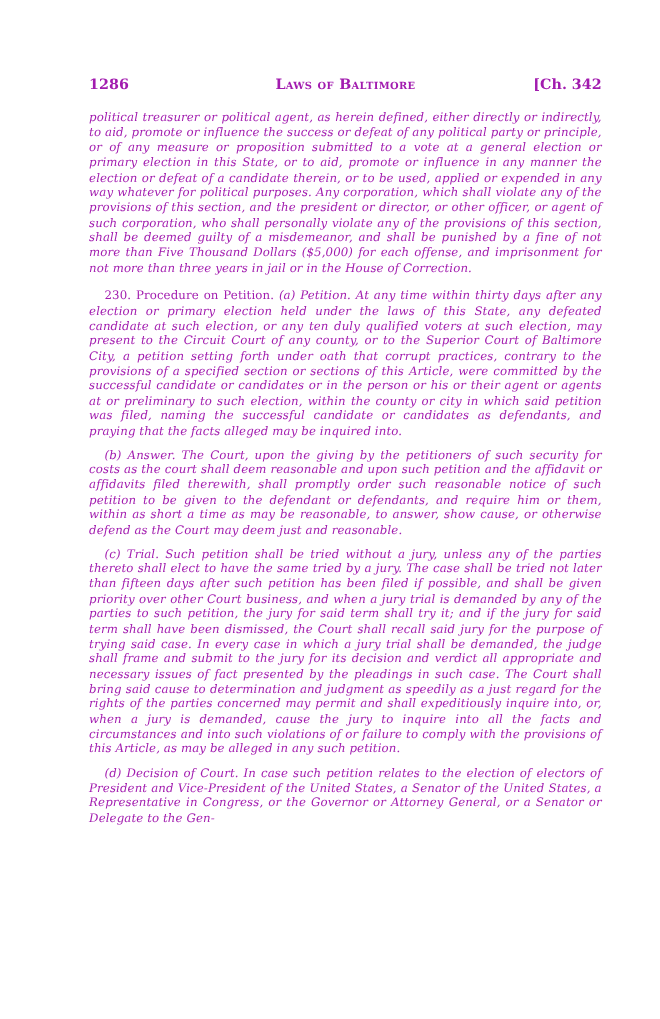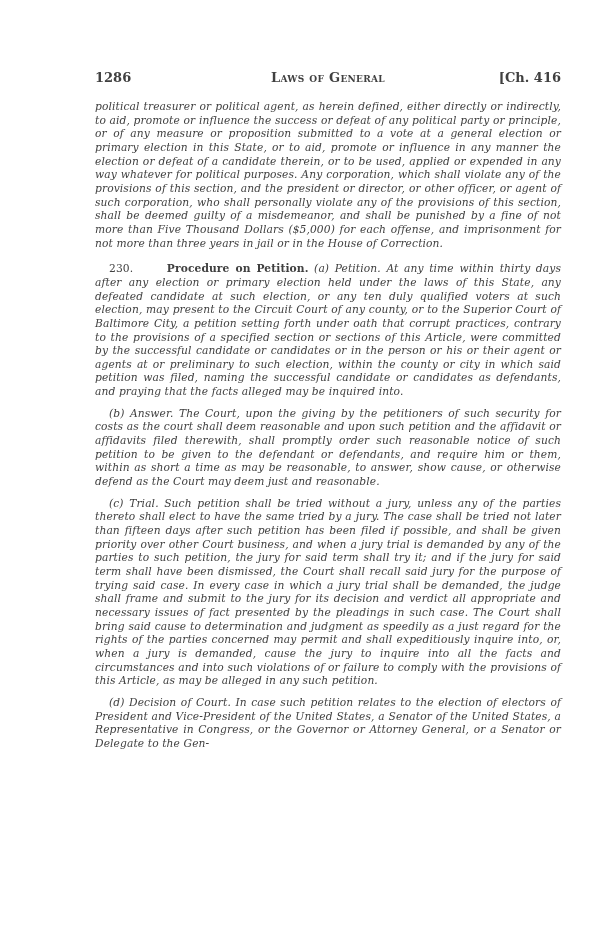--- a/index.html
+++ b/index.html
@@ -1,43 +1,43 @@
 <!DOCTYPE html>
 <html><head>
 <meta charset="utf-8">
 <style>
   html, body { margin: 0; padding: 0; background: #ffffff; }
   body { width: 600px; height: 926px; position: relative; overflow: hidden; }
   .page {
-    position: absolute; left: 95px; top: 70px; width: 466px;
+    position: absolute; left: 81px; top: 70px; width: 466px;
     font-family: "DejaVu Serif", "Liberation Serif", serif;
-    color: #404040;
+    color: #a21caf;
   }
   .header {
     position: relative; height: 18px; font-size: 13px; font-weight: bold;
     font-family: "DejaVu Serif", serif;
   }
   .header .pg { position: absolute; left: 0; top: 0; }
   .header .title { position: absolute; left: 0; right: 0; text-align: center; font-variant: small-caps; letter-spacing: 0.3px; }
   .header .ch { position: absolute; right: 0; top: 0; }
   .body { margin-top: 12px; font-size: 10.7px; line-height: 13.65px; font-style: italic; text-align: justify; letter-spacing: 0.1px; }
   .body p { margin: 0; }
   .body p.indent { text-indent: 14px; margin-top: 12px; }
   .body p.indent.tight { margin-top: 8px; }
   .secnum { font-style: normal; font-weight: normal; }
-  .sectitle { font-style: normal; font-weight: bold; margin-left: 28px; }
+  .sectitle { font-style: normal; font-weight: normal; }
 </style>
 </head>
 <body>
 
 <div class="page">
   <div class="header">
     <span class="pg">1286</span>
-    <span class="title">Laws of General</span>
-    <span class="ch">[Ch. 416</span>
+    <span class="title">Laws of Baltimore</span>
+    <span class="ch">[Ch. 342</span>
   </div>
   <div class="body">
     <p>political treasurer or political agent, as herein defined, either directly or indirectly, to aid, promote or influence the success or defeat of any political party or principle, or of any measure or proposition submitted to a vote at a general election or primary election in this State, or to aid, promote or influence in any manner the election or defeat of a candidate therein, or to be used, applied or expended in any way whatever for political purposes. Any corporation, which shall violate any of the provisions of this section, and the president or director, or other officer, or agent of such corporation, who shall personally violate any of the provisions of this section, shall be deemed guilty of a misdemeanor, and shall be punished by a fine of not more than Five Thousand Dollars ($5,000) for each offense, and imprisonment for not more than three years in jail or in the House of Correction.</p>
     <p class="indent"><span class="secnum">230.</span> <span class="sectitle">Procedure on Petition.</span> <span>(a) Petition. At any time within thirty days after any election or primary election held under the laws of this State, any defeated candidate at such election, or any ten duly qualified voters at such election, may present to the Circuit Court of any county, or to the Superior Court of Baltimore City, a petition setting forth under oath that corrupt practices, contrary to the provisions of a specified section or sections of this Article, were committed by the successful candidate or candidates or in the person or his or their agent or agents at or preliminary to such election, within the county or city in which said petition was filed, naming the successful candidate or candidates as defendants, and praying that the facts alleged may be inquired into.</span></p>
     <p class="indent tight">(b) Answer. The Court, upon the giving by the petitioners of such security for costs as the court shall deem reasonable and upon such petition and the affidavit or affidavits filed therewith, shall promptly order such reasonable notice of such petition to be given to the defendant or defendants, and require him or them, within as short a time as may be reasonable, to answer, show cause, or otherwise defend as the Court may deem just and reasonable.</p>
     <p class="indent tight">(c) Trial. Such petition shall be tried without a jury, unless any of the parties thereto shall elect to have the same tried by a jury. The case shall be tried not later than fifteen days after such petition has been filed if possible, and shall be given priority over other Court business, and when a jury trial is demanded by any of the parties to such petition, the jury for said term shall try it; and if the jury for said term shall have been dismissed, the Court shall recall said jury for the purpose of trying said case. In every case in which a jury trial shall be demanded, the judge shall frame and submit to the jury for its decision and verdict all appropriate and necessary issues of fact presented by the pleadings in such case. The Court shall bring said cause to determination and judgment as speedily as a just regard for the rights of the parties concerned may permit and shall expeditiously inquire into, or, when a jury is demanded, cause the jury to inquire into all the facts and circumstances and into such violations of or failure to comply with the provisions of this Article, as may be alleged in any such petition.</p>
     <p class="indent tight">(d) Decision of Court. In case such petition relates to the election of electors of President and Vice-President of the United States, a Senator of the United States, a Representative in Congress, or the Governor or Attorney General, or a Senator or Delegate to the Gen-</p>
   </div>
 </div>
 

